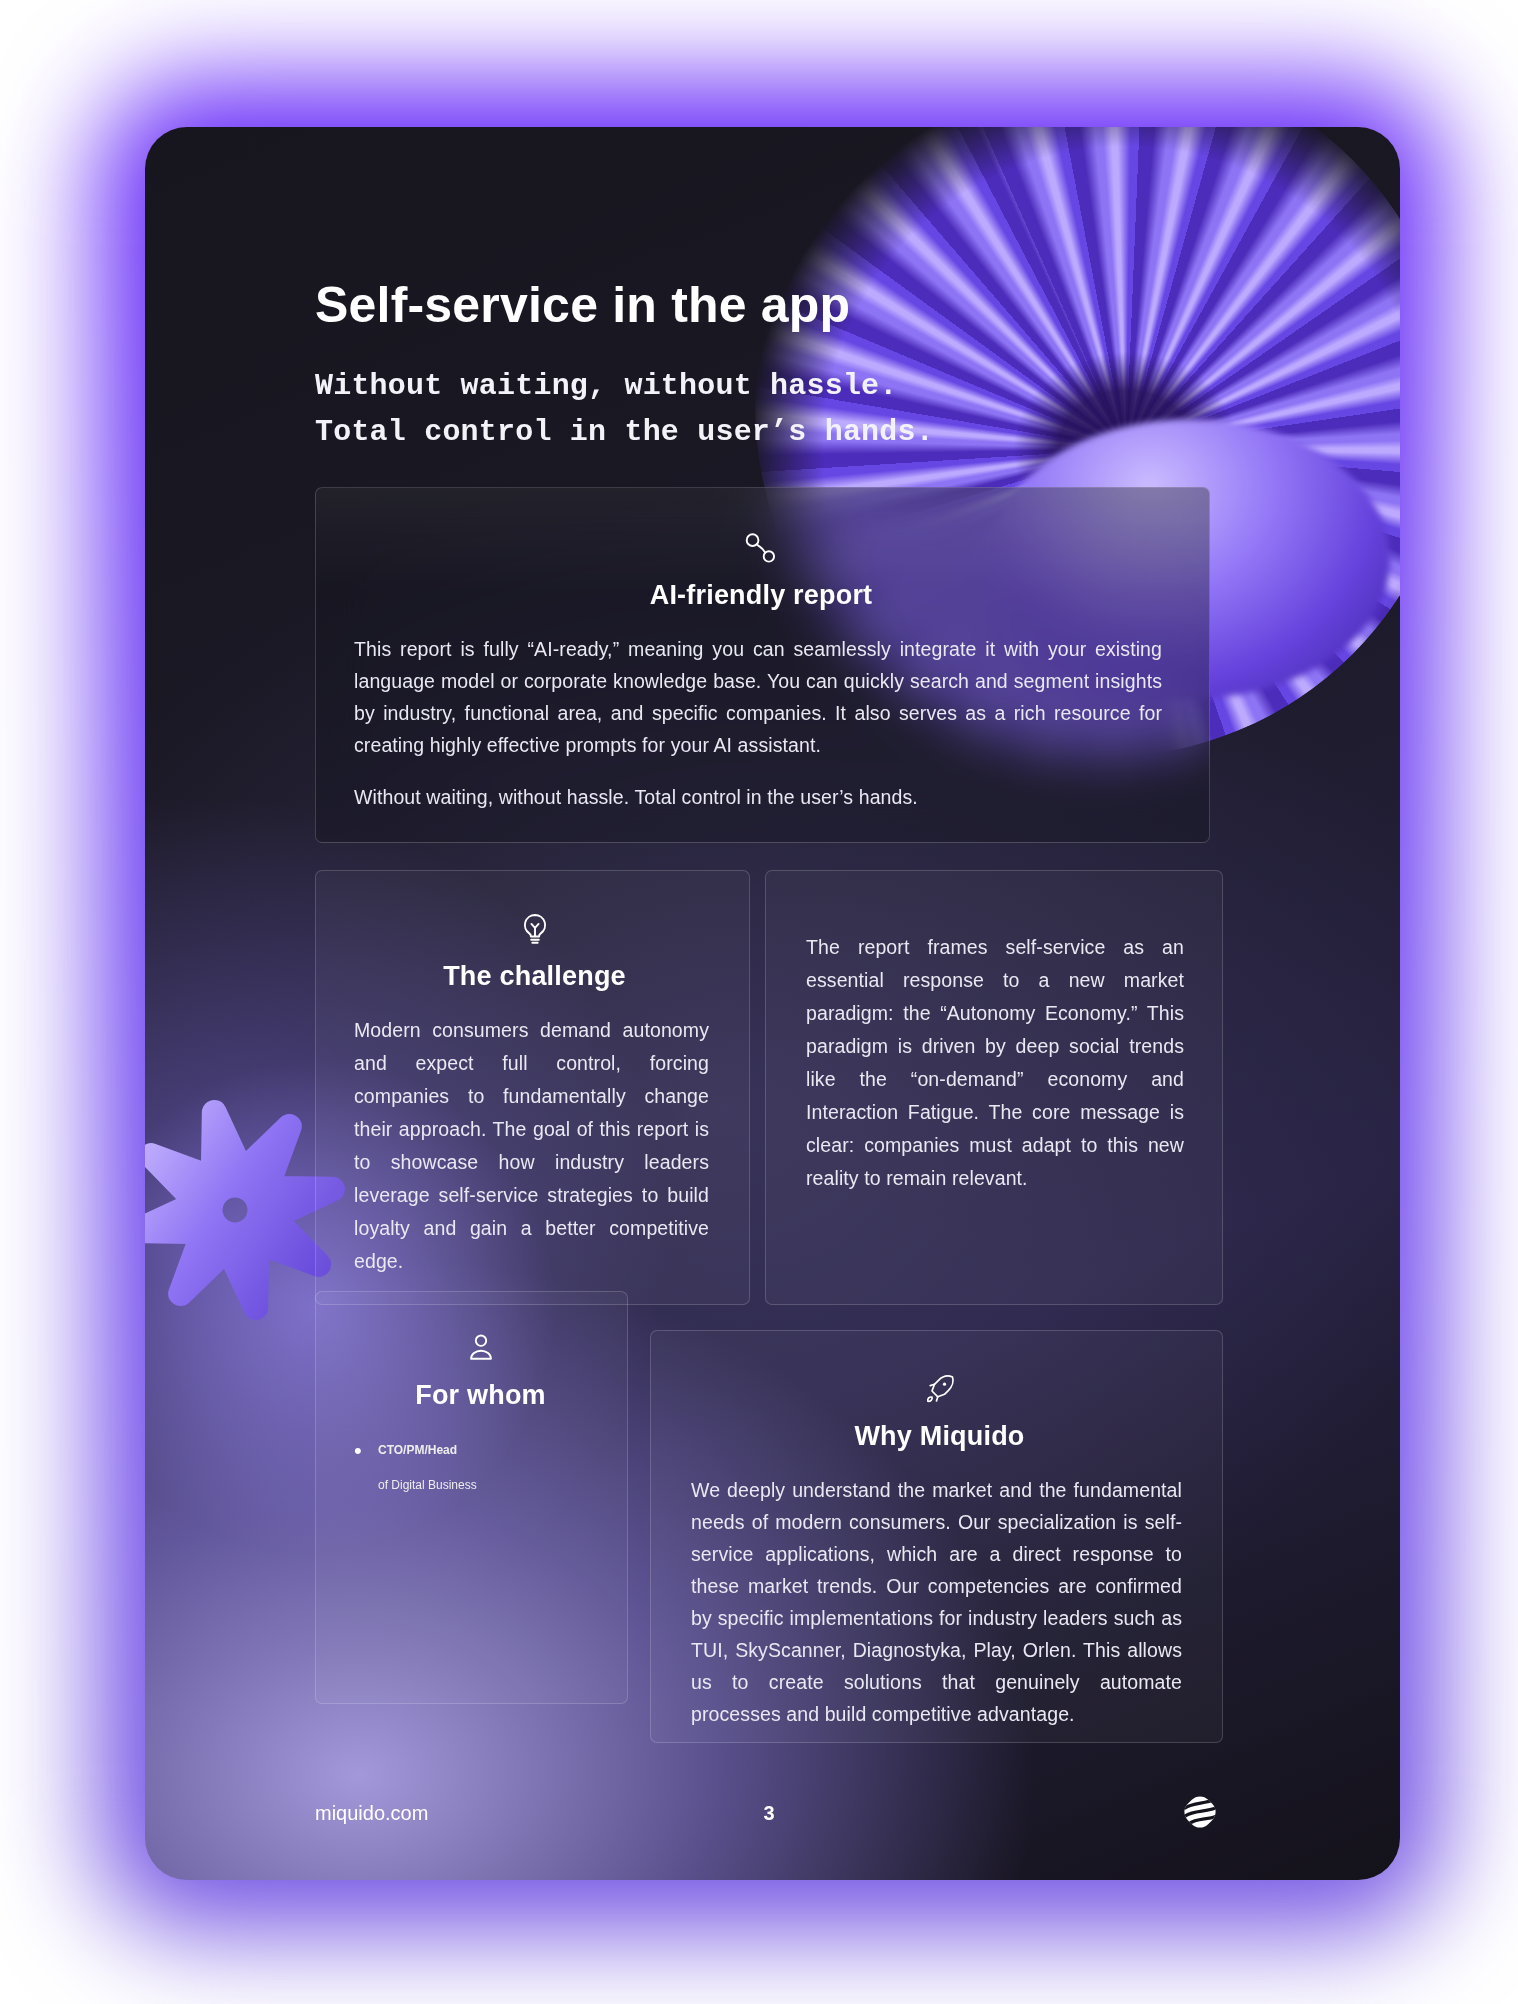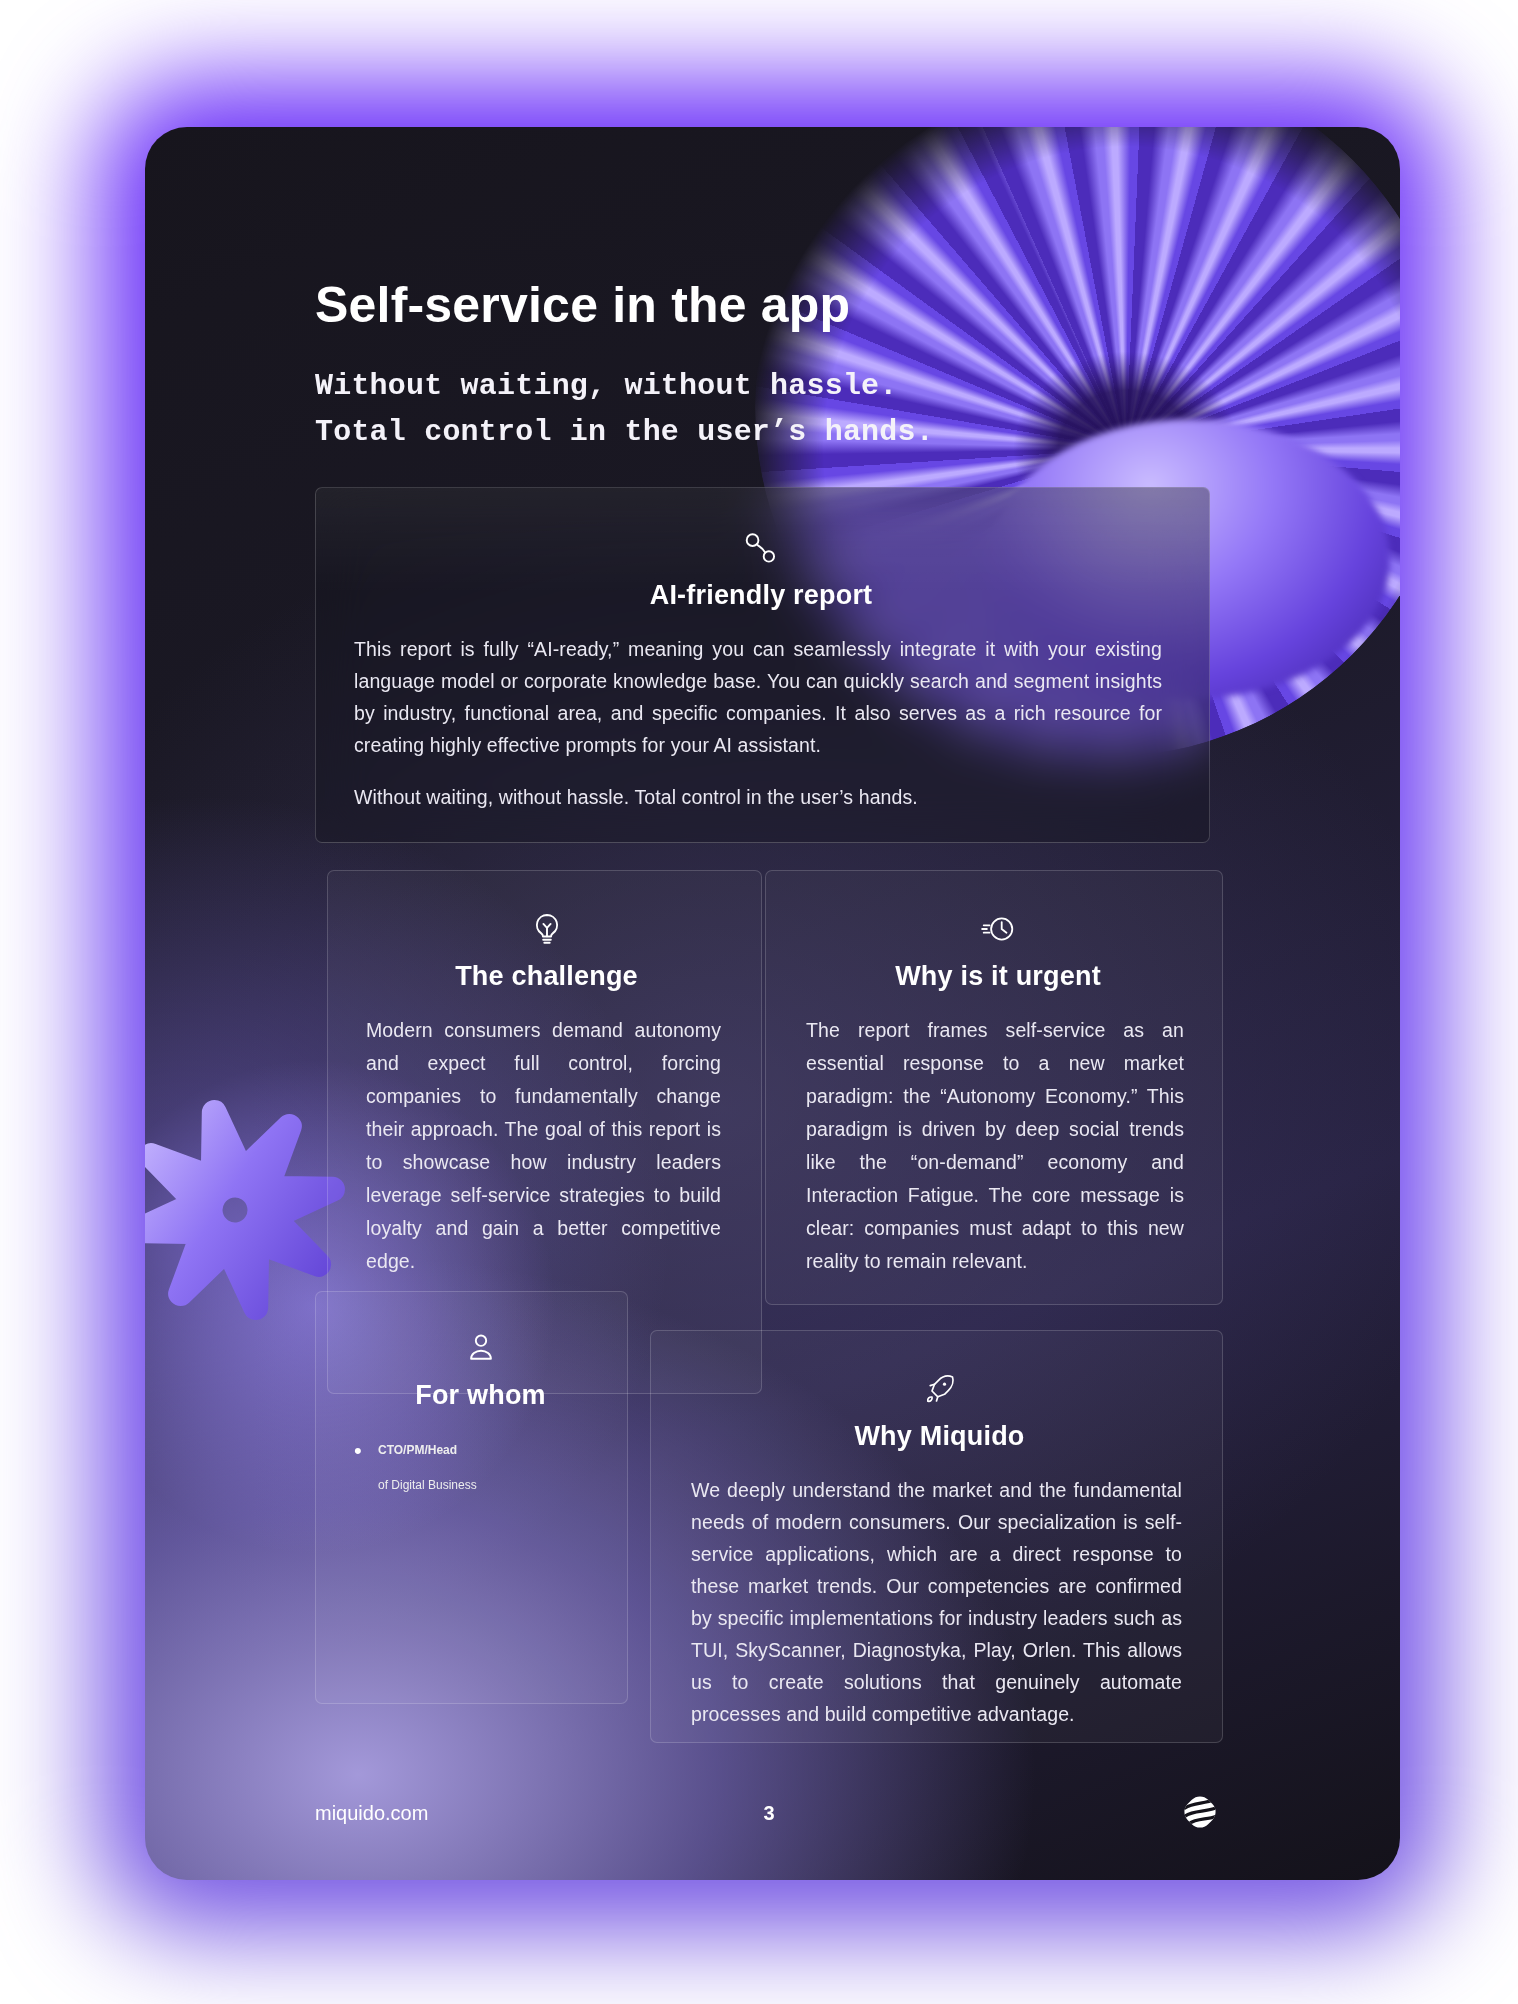--- a/index.html
+++ b/index.html
@@ -66,21 +66,21 @@
     border-radius:7px;
     background:rgba(255,255,255,.035);
   }
   .card-ai{
     left:0;top:360px;width:895px;height:356px;
     padding:42px 47px 0 38px;
     background:linear-gradient(180deg, rgba(255,255,255,.05), rgba(255,255,255,0) 30%), rgba(21,19,29,.40);
     -webkit-backdrop-filter:blur(26px) saturate(1.05);
     backdrop-filter:blur(26px) saturate(1.05);
   }
-  .card-challenge{left:0;top:743px;width:435px;height:524px;padding:40px 40px 0 38px;margin-left:12px;}
+  .card-challenge{left:0;top:743px;width:435px;height:435px;padding:40px 40px 0 38px;}
   .card-urgent{left:450px;top:743px;width:458px;height:435px;padding:40px 38px 0 40px;}
   .card-whom{left:0;top:1164px;width:313px;height:413px;padding:38px 24px 0 36px;}
   .card-miquido{left:335px;top:1203px;width:573px;height:413px;padding:40px 40px 0 40px;}
   .card-head{
     display:flex;align-items:center;gap:14px;margin-left:6px;margin-bottom:22px;flex-direction:column;
   }
   .card-head .ttl{font-size:27px;font-weight:700;letter-spacing:.2px;color:#fff;}
   .icon{width:36px;height:36px;flex:0 0 auto;display:block;}
   .body{
     font-size:19.5px;line-height:32px;color:#eae8f2;text-align:justify;letter-spacing:.1px;
@@ -156,28 +156,20 @@
           <path d="M16 3.5 a9 9 0 0 1 5.1 16.4 c-1 .7-1.5 1.6-1.5 2.8 h-7.2 c0-1.2-.5-2.1-1.5-2.8 A9 9 0 0 1 16 3.5 z"></path>
           <path d="M12.8 11.5 L16 15 L19.2 11.5 M16 15 V22.5"></path>
           <path d="M12.6 25.6 h6.8 M13.6 28.2 h4.8"></path>
         </svg>
         <span class="ttl">The challenge</span>
       </div>
       <p class="body lh33">Modern consumers demand autonomy and expect full control, forcing companies to fundamentally change their approach. The goal of this report is to showcase how industry leaders leverage self-service strategies to build loyalty and gain a better competitive edge.</p>
     </div>
 
     <div class="card card-urgent">
-      <div class="card-head">
-        <svg class="icon" viewBox="0 0 34 32" fill="none" stroke="#fff" stroke-width="1.7" stroke-linecap="round">
-          <circle cx="20.5" cy="16" r="10"></circle>
-          <path d="M20.5 9.5 V16 L25 19.5"></path>
-          <path d="M3.5 12.5 h5.5 M2 16 h4.5 M3.5 19.5 h5.5"></path>
-        </svg>
-        <span class="ttl">Why is it urgent</span>
-      </div>
       <p class="body lh33">The report frames self-service as an essential response to a new market paradigm: the “Autonomy Economy.” This paradigm is driven by deep social trends like the “on-demand” economy and Interaction Fatigue. The core message is clear: companies must adapt to this new reality to remain relevant.</p>
     </div>
 
     <div class="card card-whom">
       <div class="card-head">
         <svg class="icon" viewBox="0 0 32 32" fill="none" stroke="#fff" stroke-width="1.7" stroke-linecap="round" stroke-linejoin="round">
           <circle cx="16" cy="9.5" r="4.6"></circle>
           <path d="M7.2 25.5 a8.8 7 0 0 1 17.6 0 z"></path>
         </svg>
         <span class="ttl">For whom</span>

